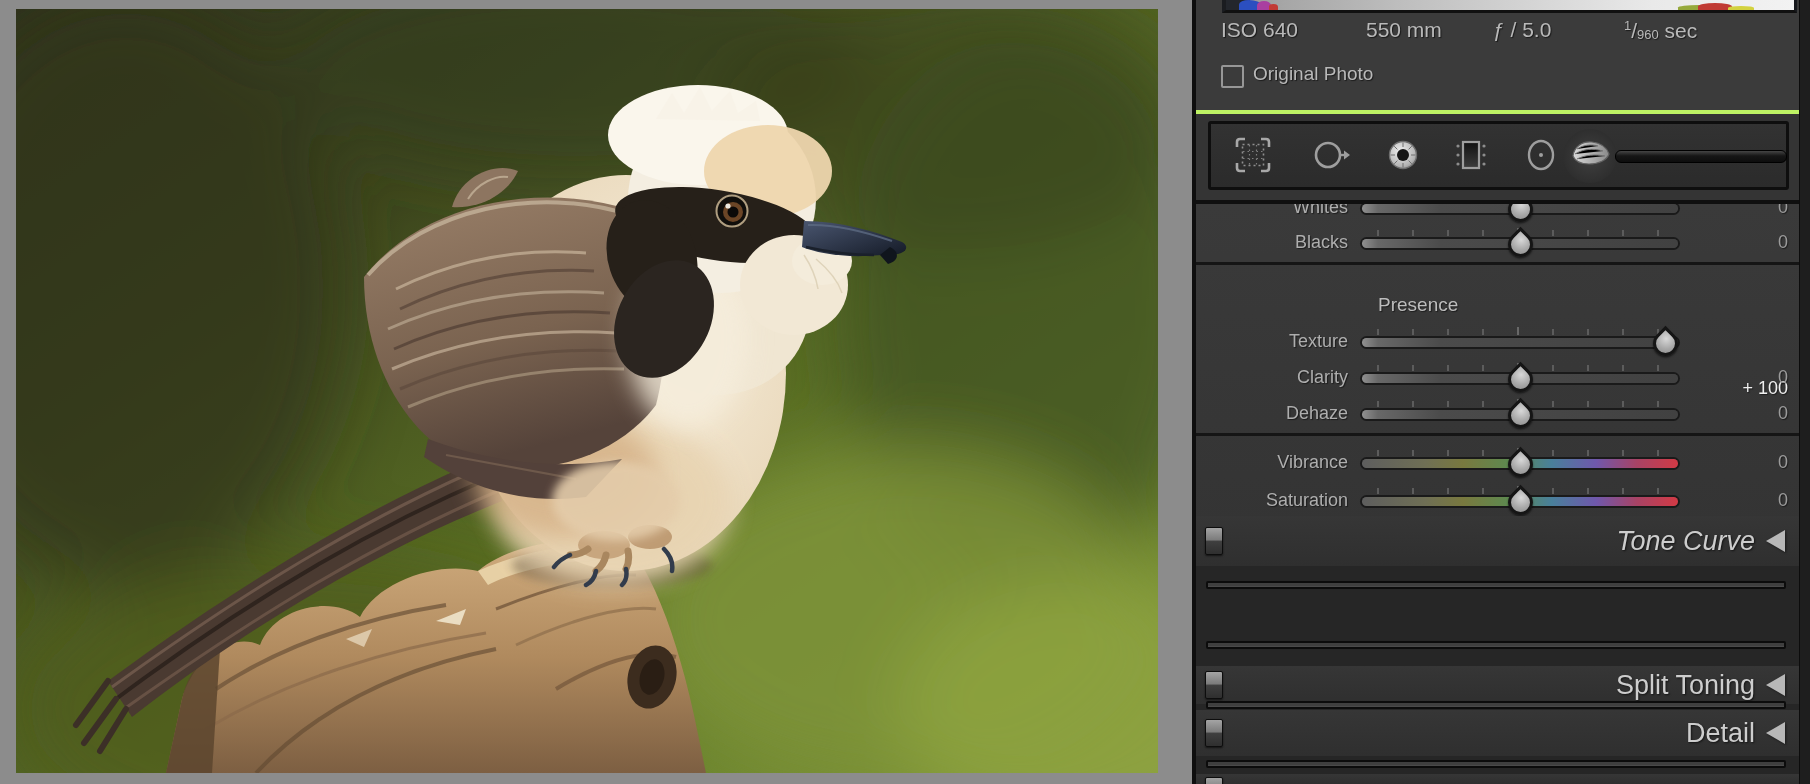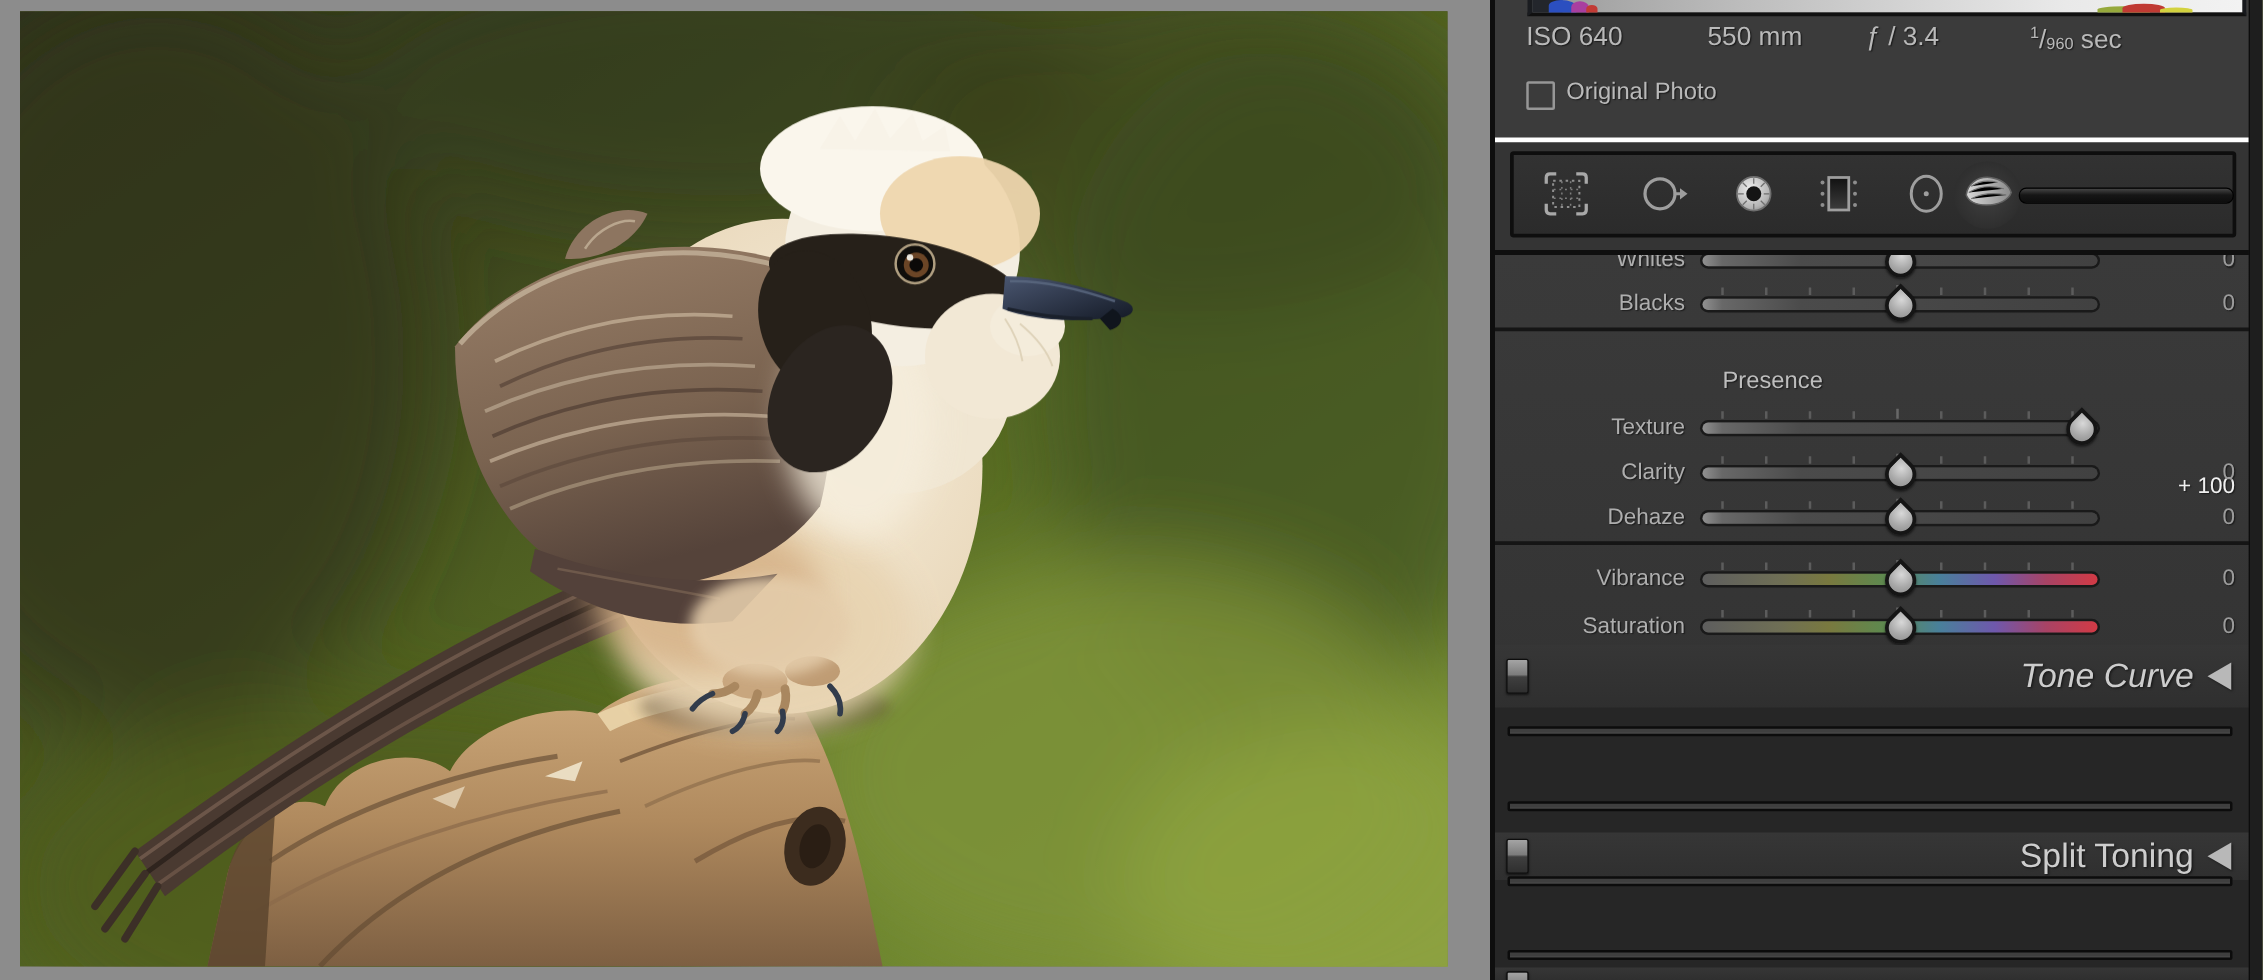--- a/index.html
+++ b/index.html
@@ -10,21 +10,21 @@
   .photo{position:absolute;left:16px;top:9px;width:1142px;height:764px;background:#4a541f;}
   .photo svg{display:block}
 
   
   .rightpanel{position:absolute;left:1192px;top:0;width:618px;height:784px;background:#262626;}
   .rp-leftborder{position:absolute;left:0;top:0;width:4px;height:100%;background:#0e0e0e;}
   .rp-gutter{position:absolute;right:0;top:0;width:10px;height:100%;background:#1e1e1e;border-left:1px solid #0c0c0c;}
   .sec{position:absolute;left:4px;width:604px;}
 
   
-  #sec-top{top:0;height:110px;background:#3b3b3b;border-bottom:4px solid #ffffff;}
+  #sec-top{top:0;height:110px;background:#3b3b3b;border-bottom:4px solid #bef264;}
   .hist-sliver{position:absolute;left:26px;top:0;width:568px;height:10px;
     border-left:4px solid #1a1c20;border-right:3px solid #17191d;border-bottom:3px solid #101010;
     background:linear-gradient(90deg,#8e8e8e 0%,#a6a6a6 10%,#bdbdbd 30%,#d6d6d6 55%,#e9e9e9 75%,#f2f2f2 100%);}
   .hb{position:absolute;bottom:0;}
   .hb-dark{left:0;width:24px;height:10px;background:#23262c;}
   .hb-blue{left:13px;width:22px;height:10px;background:#2b4fc0;border-radius:45% 55% 0 0;}
   .hb-mag{left:31px;width:14px;height:9px;background:#a93fa0;border-radius:50% 50% 0 0;}
   .hb-red{left:43px;width:9px;height:6px;background:#c23b35;border-radius:50% 50% 0 0;}
   .hb-g1{left:452px;width:42px;height:5px;background:#96a93c;border-radius:100% 100% 0 0;}
   .hb-r1{left:472px;width:34px;height:7px;background:#c03a33;border-radius:60% 60% 0 0;}
@@ -224,21 +224,21 @@
       <div class="hb hb-blue"></div>
       <div class="hb hb-mag"></div>
       <div class="hb hb-red"></div>
       <div class="hb hb-g1"></div>
       <div class="hb hb-r1"></div>
       <div class="hb hb-y1"></div>
     </div>
     <div class="exif-row">
       <span class="exif-iso">ISO 640</span>
       <span class="exif-focal">550 mm</span>
-      <span class="exif-aperture">ƒ / 3.4</span>
+      <span class="exif-aperture">ƒ / 5.0</span>
       <span class="exif-shutter"><span class="sup">1</span><span>/</span><span class="sub">960</span><span> sec</span></span>
     </div>
     <div class="orig-row">
       <div class="checkbox"></div>
       <span class="orig-label">Original Photo</span>
     </div>
   </div>
 
   <div class="sec" id="sec-tools">
     <div class="toolbox">
@@ -446,20 +446,25 @@
   <div class="ph-block" style="top: 516px; height: 50px; font-style: italic;">
       <div class="ph-toggle"></div>
       <div class="ph-title"><span>Tone Curve</span></div>
       <div class="ph-arrow"></div>
     </div>
     <div class="ph-block" style="top: 666px; height: 38px;">
       <div class="ph-toggle"></div>
       <div class="ph-title"><span>Split Toning</span></div>
       <div class="ph-arrow"></div>
     </div>
+    <div class="ph-block" style="top: 710px; height: 46px;">
+      <div class="ph-toggle"></div>
+      <div class="ph-title"><span>Detail</span></div>
+      <div class="ph-arrow"></div>
+    </div>
     <div class="groove" style="top: 581px;"></div>
     <div class="groove" style="top: 641px;"></div>
     <div class="groove" style="top: 701px;"></div>
     <div class="groove" style="top: 760px;"></div>
     <div class="ph-block" style="top: 774px; height: 10px;">
       <div class="ph-toggle partial"></div>
     </div>
     <div class="rp-gutter"></div>
 </div>
 

